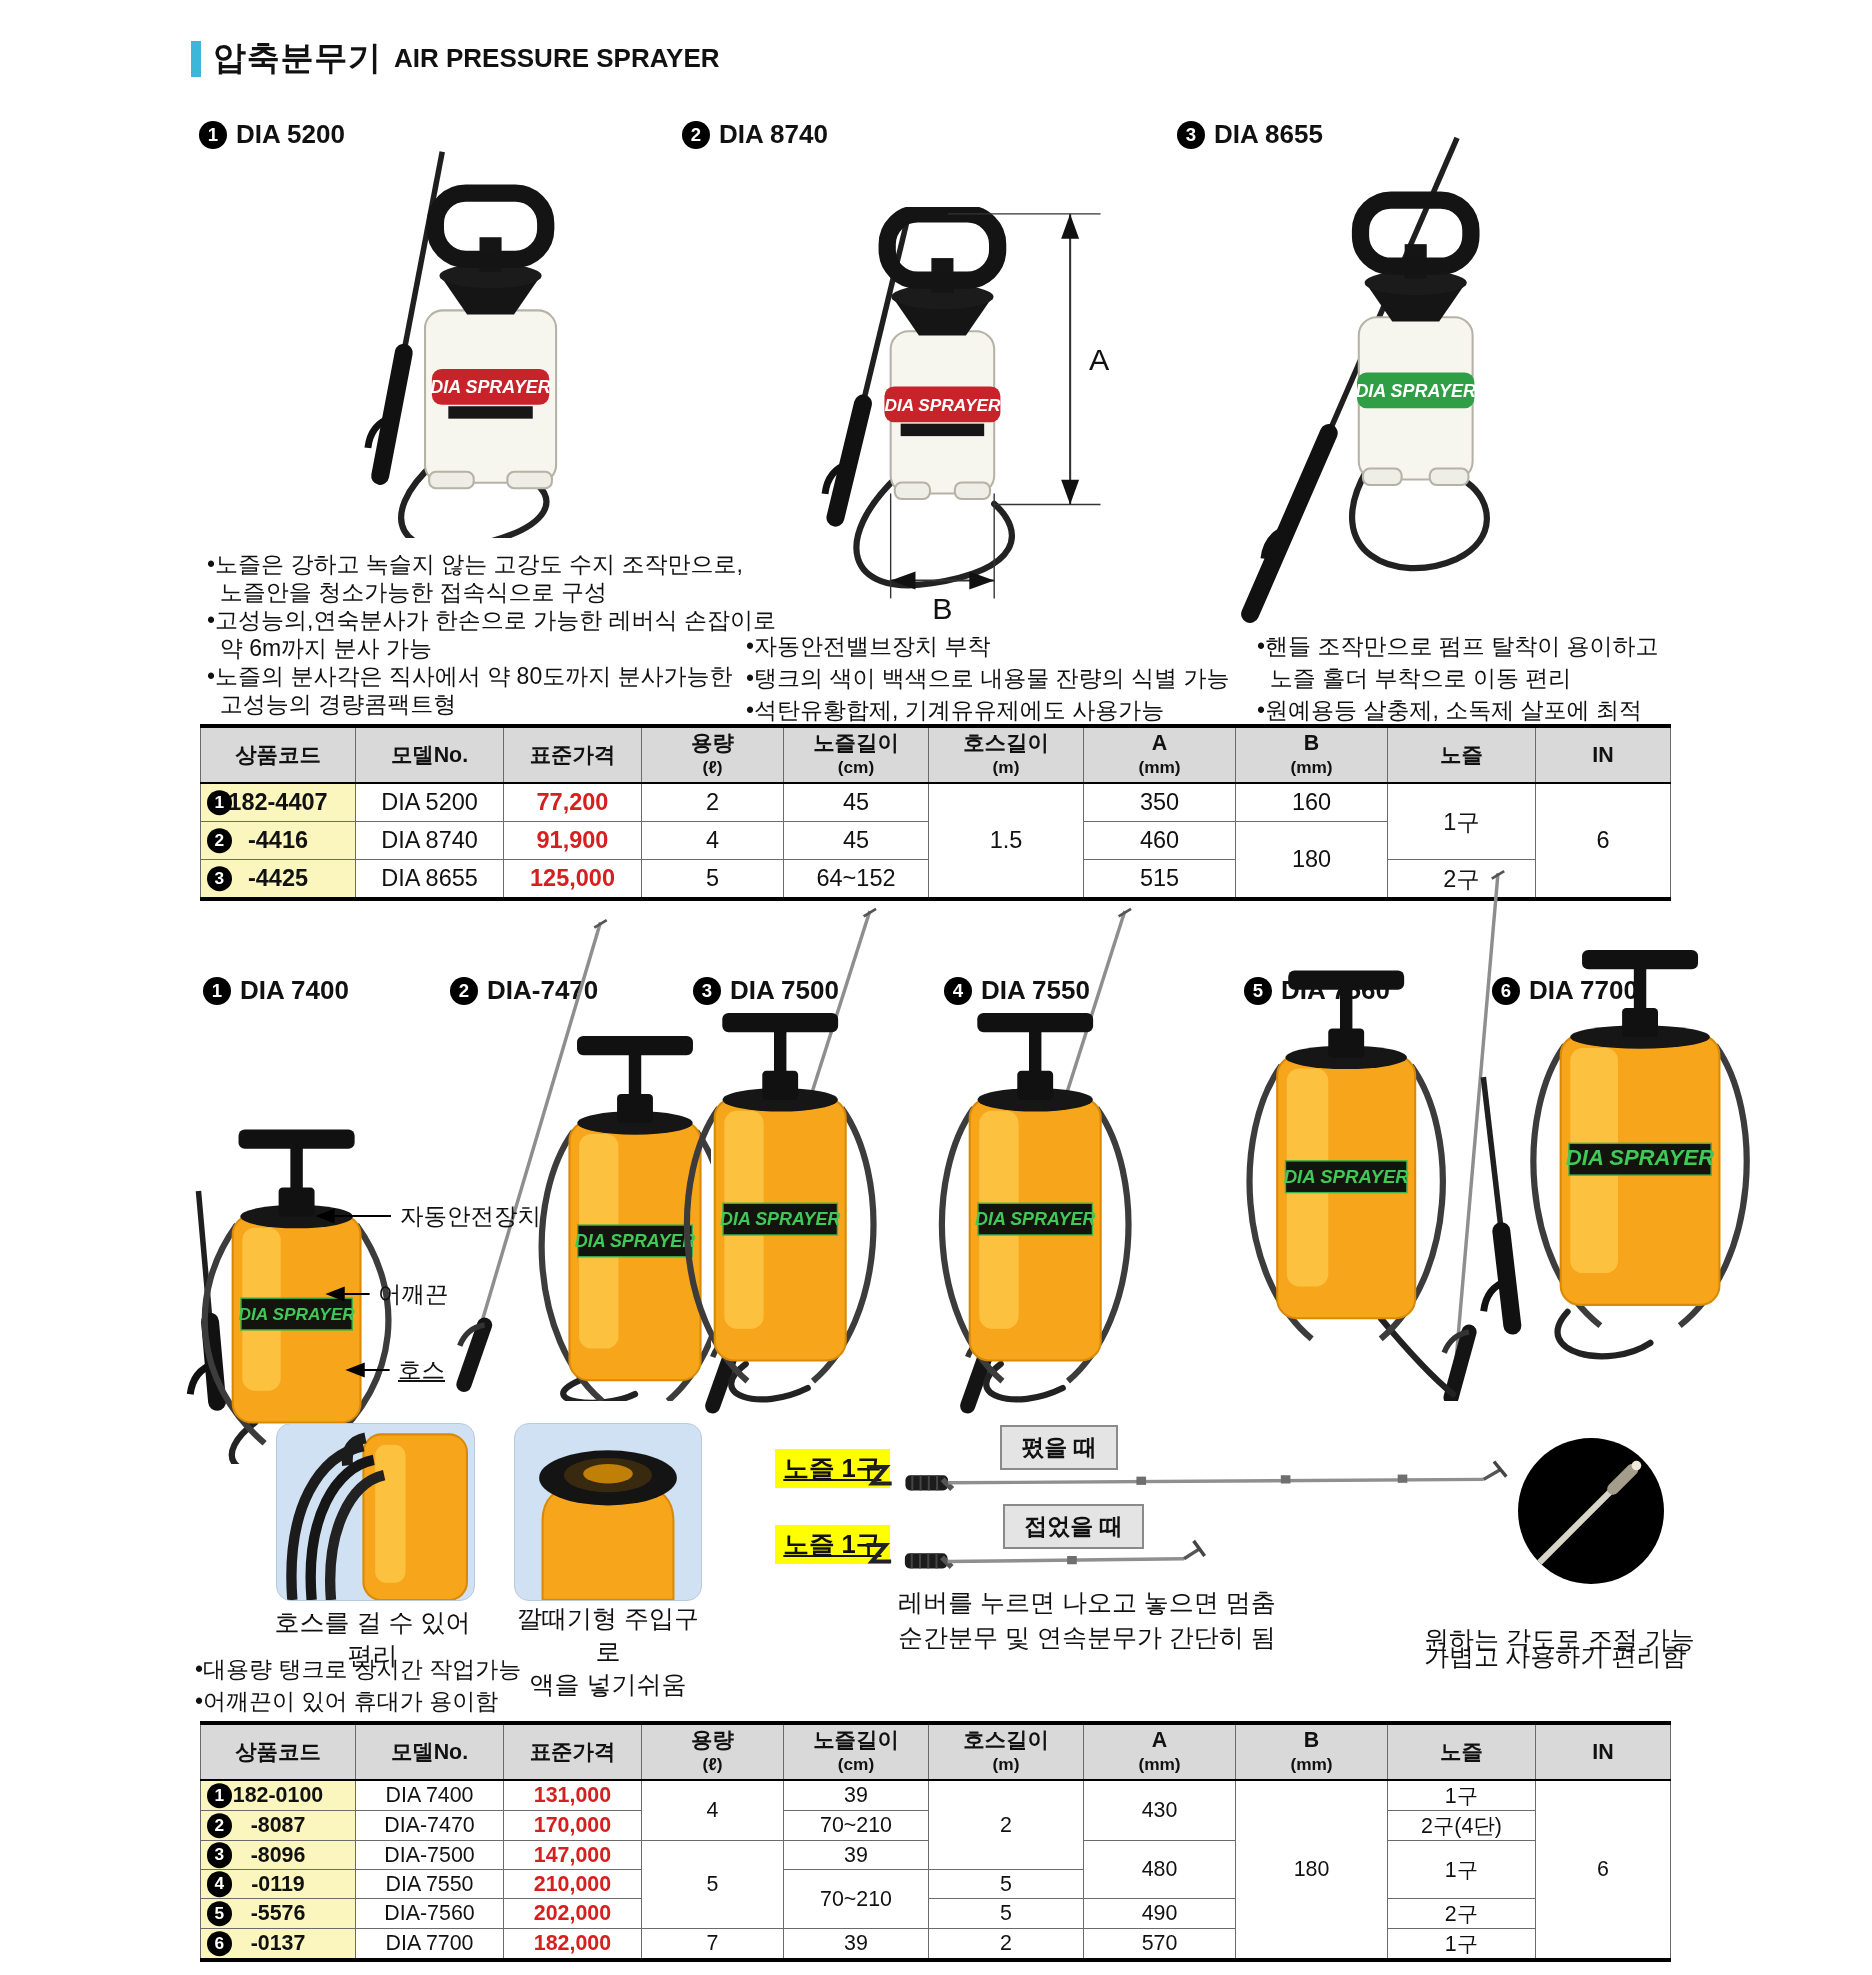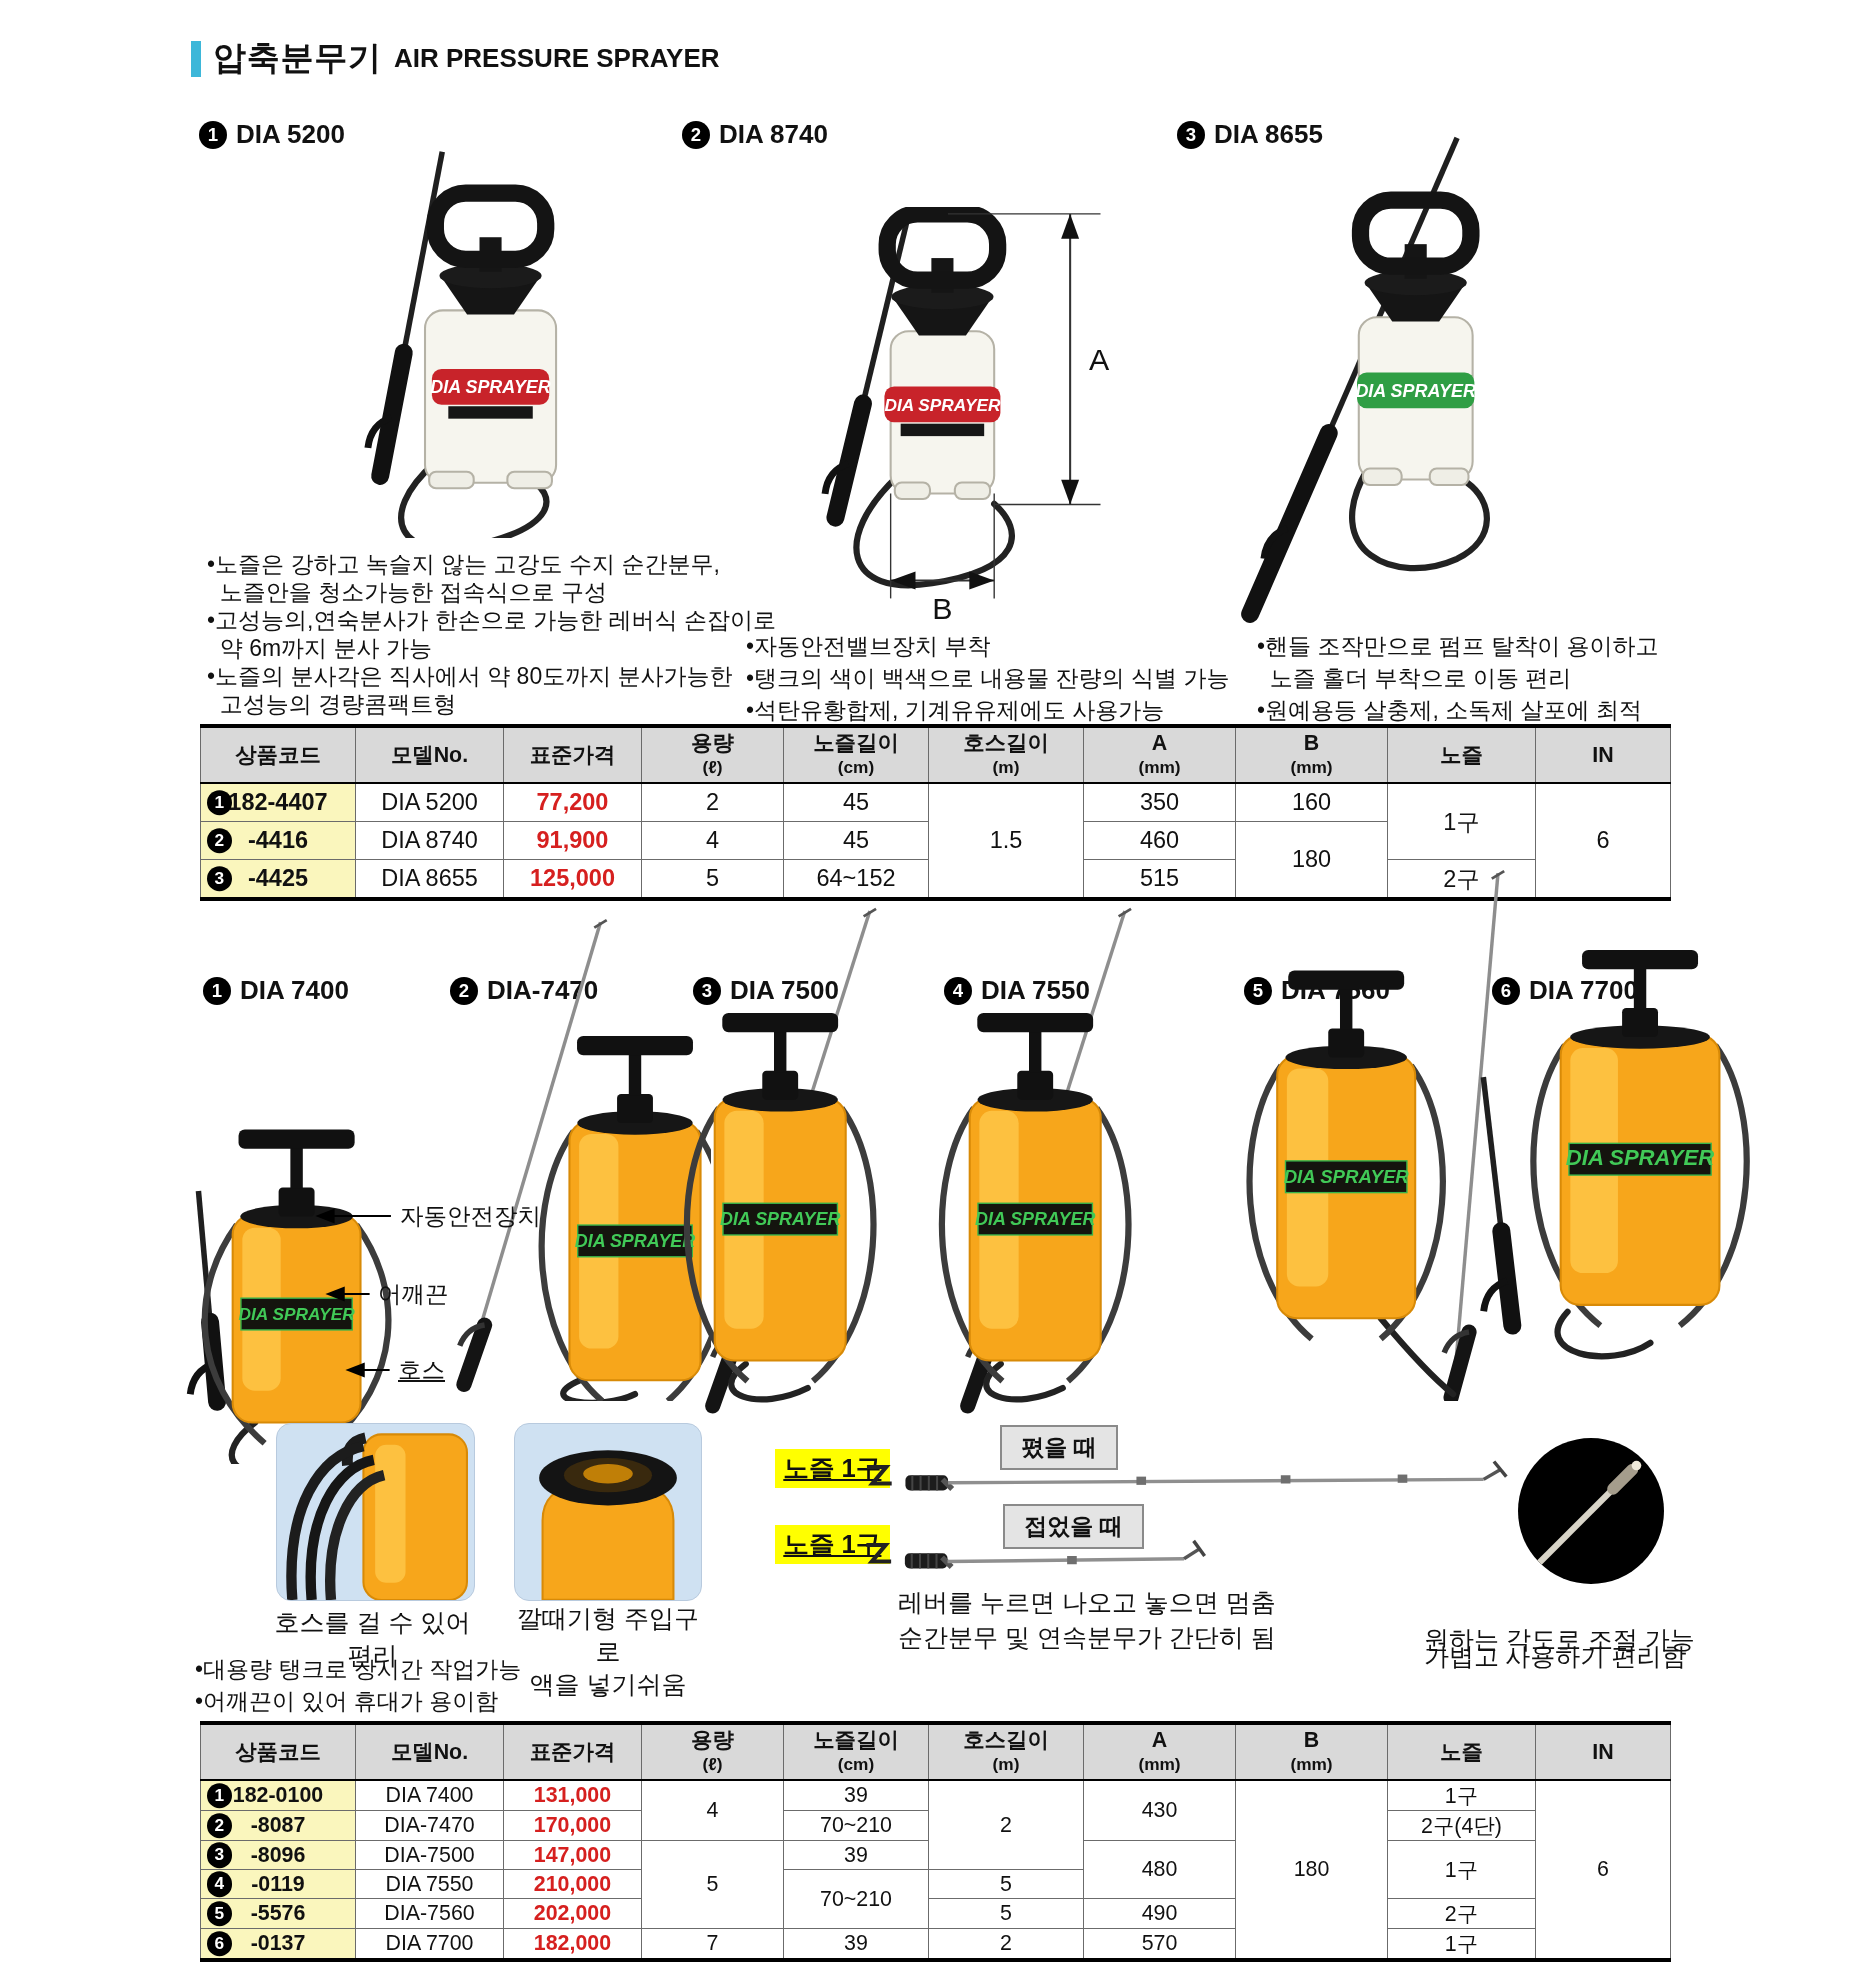--- a/index.html
+++ b/index.html
@@ -135,21 +135,21 @@
         <rect x="350.4" y="519" width="56.1" height="24" rx="10" fill="#efeee6" stroke="#b5b2a6" stroke-width="3"></rect>
         <path d="M 260 254 L 400 254 L 364 306 L 296 306 Z" fill="#151515"></path>
         <ellipse cx="330" cy="250" rx="74" ry="18" fill="#1b1b1b"></ellipse>
         <rect x="314" y="194" width="32" height="50" fill="#151515"></rect>
         <rect x="250" y="130" width="160" height="96" rx="44" fill="none" stroke="#141414" stroke-width="25"></rect>
         <rect x="245" y="379.9" width="170" height="52" rx="14" fill="#2f9e44"></rect>
         <text x="330" y="414.9" class="brandtext" font-size="26">DIA SPRAYER</text>
       </svg></div>
 
   <div class="abs features" style="left:207px;top:550px;">
-    <div>•노즐은 강하고 녹슬지 않는 고강도 수지 순간분무,</div>
+    <div>•노즐은 강하고 녹슬지 않는 고강도 수지 조작만으로,</div>
     <div>  노즐안을 청소가능한 접속식으로 구성</div>
     <div>•고성능의,연숙분사가 한손으로 가능한 레버식 손잡이로</div>
     <div>  약 6m까지 분사 가능</div>
     <div>•노즐의 분사각은 직사에서 약 80도까지 분사가능한</div>
     <div>  고성능의 경량콤팩트형</div>
   </div>
   <div class="abs features lh46" style="left:746px;top:630px;">
     <div>•자동안전밸브장치 부착</div>
     <div>•탱크의 색이 백색으로 내용물 잔량의 식별 가능</div>
     <div>•석탄유황합제, 기계유유제에도 사용가능</div>

